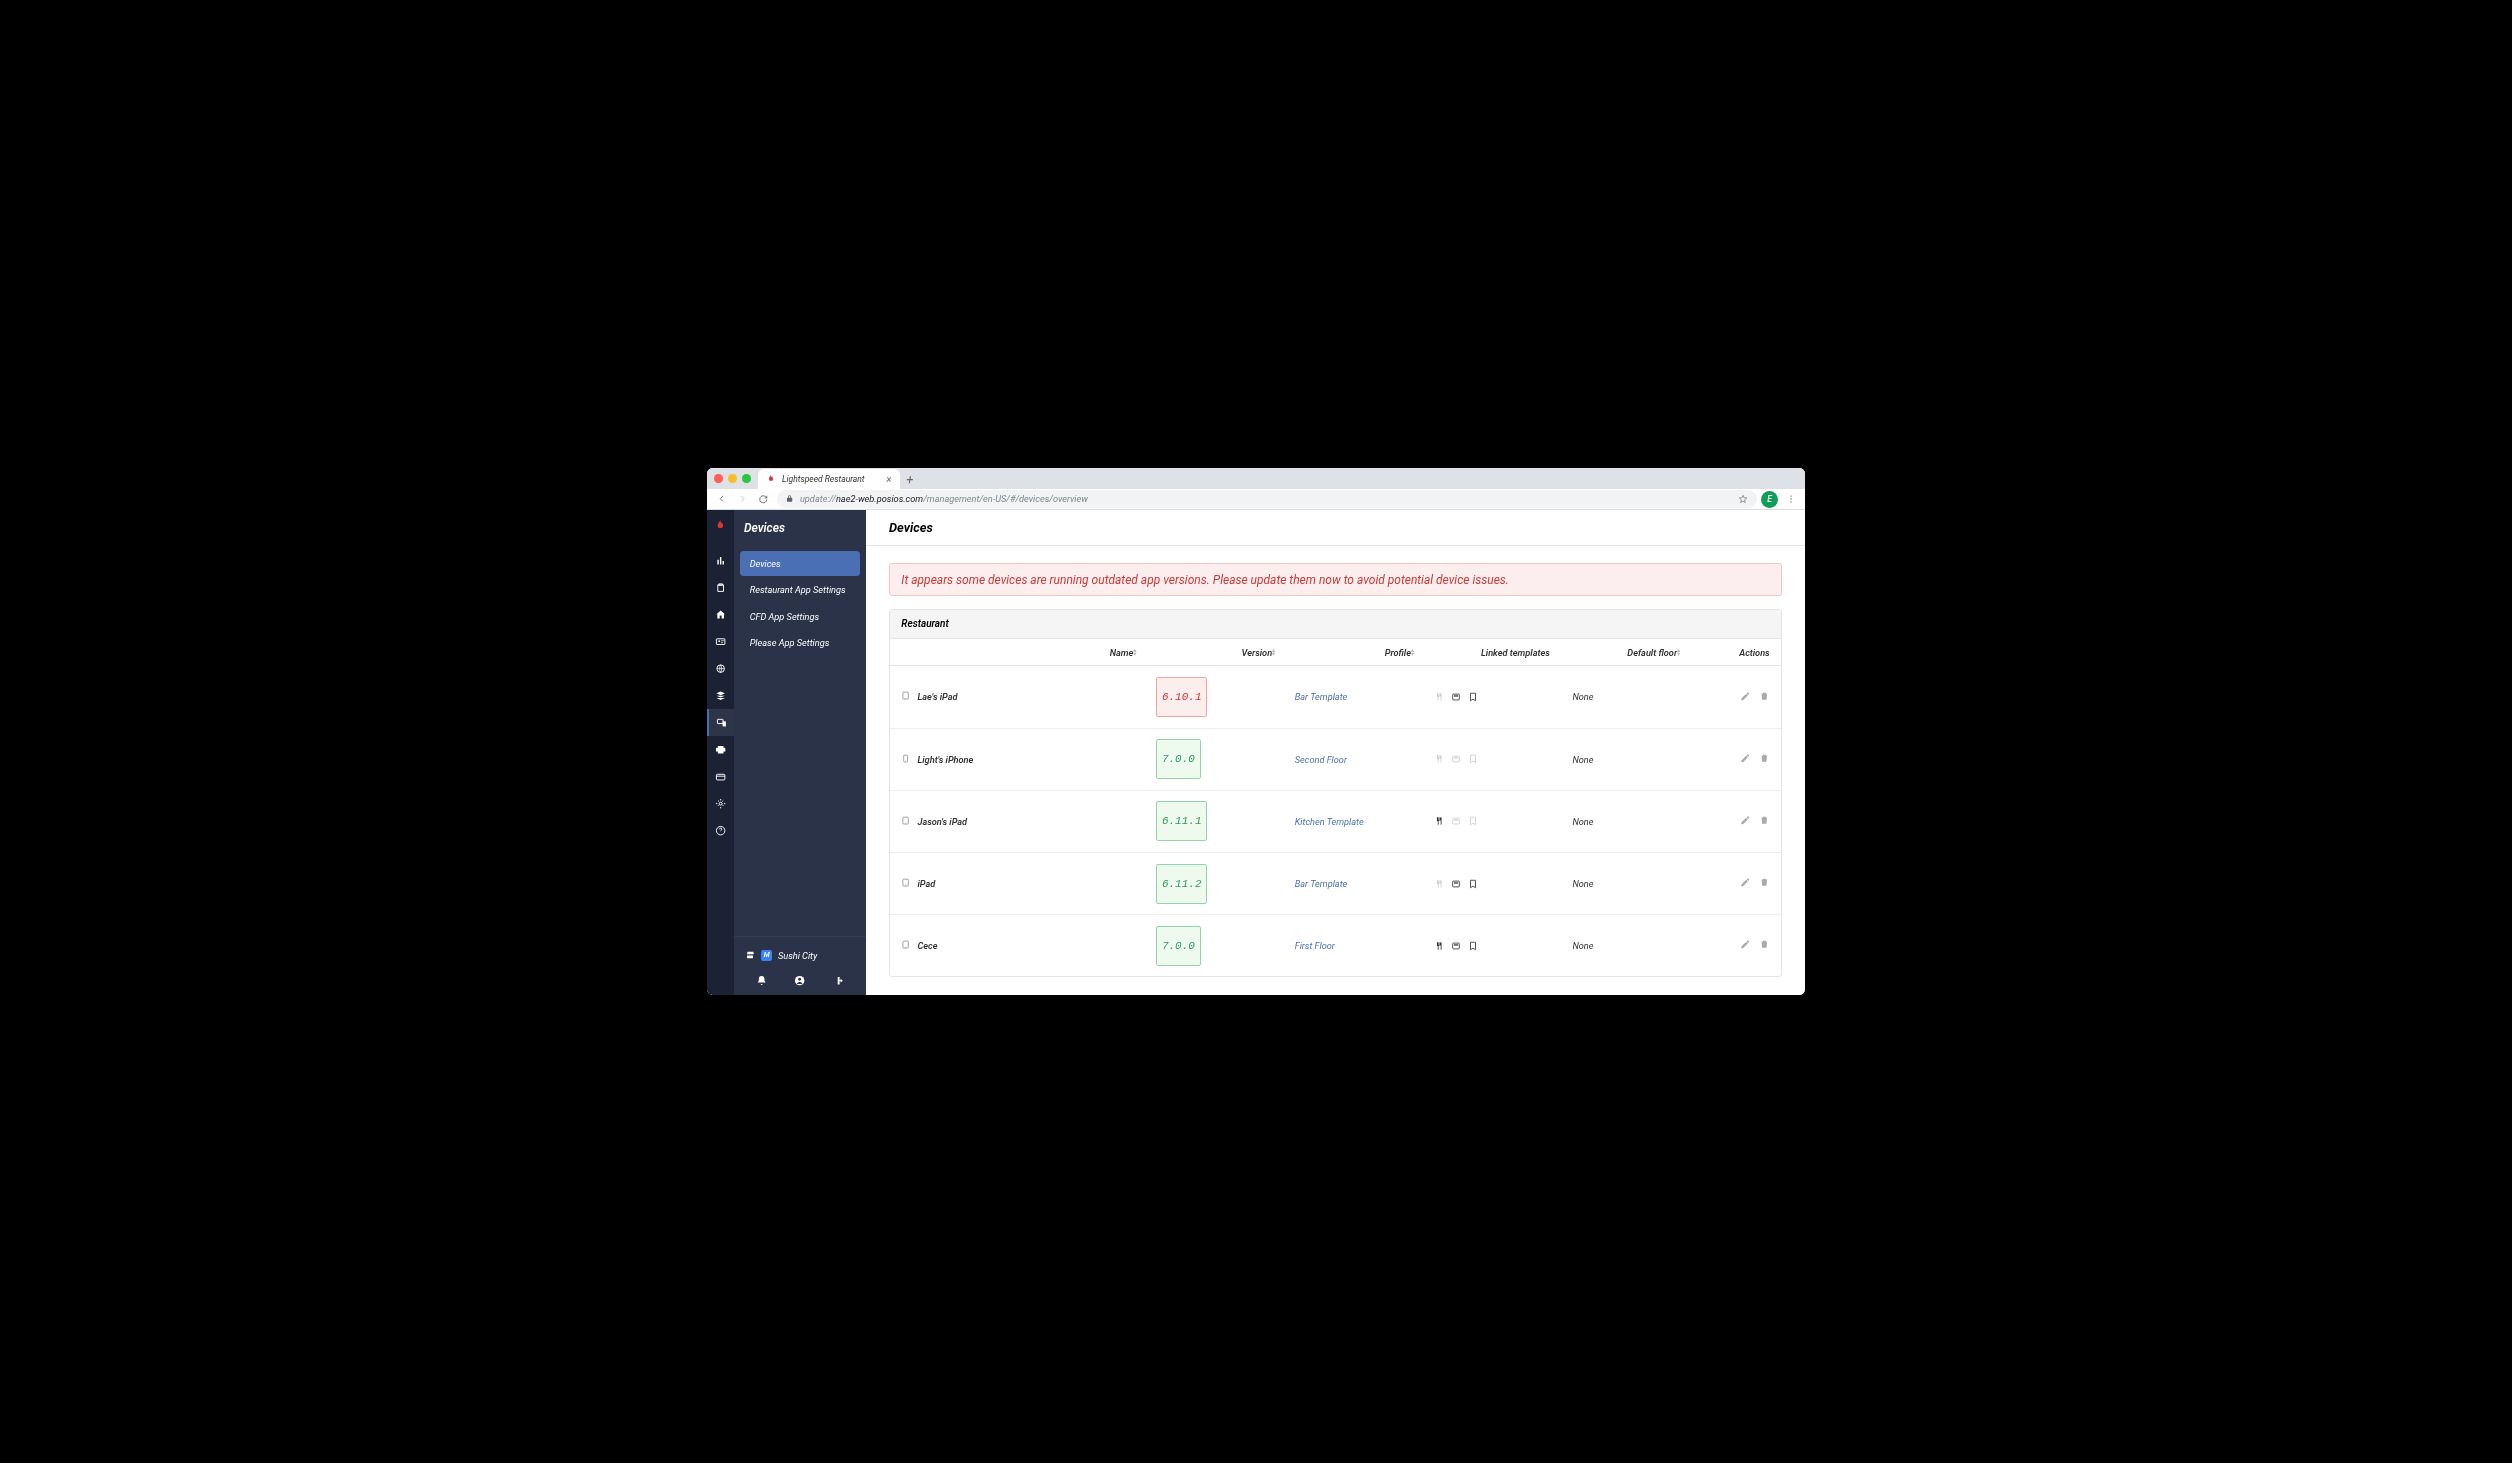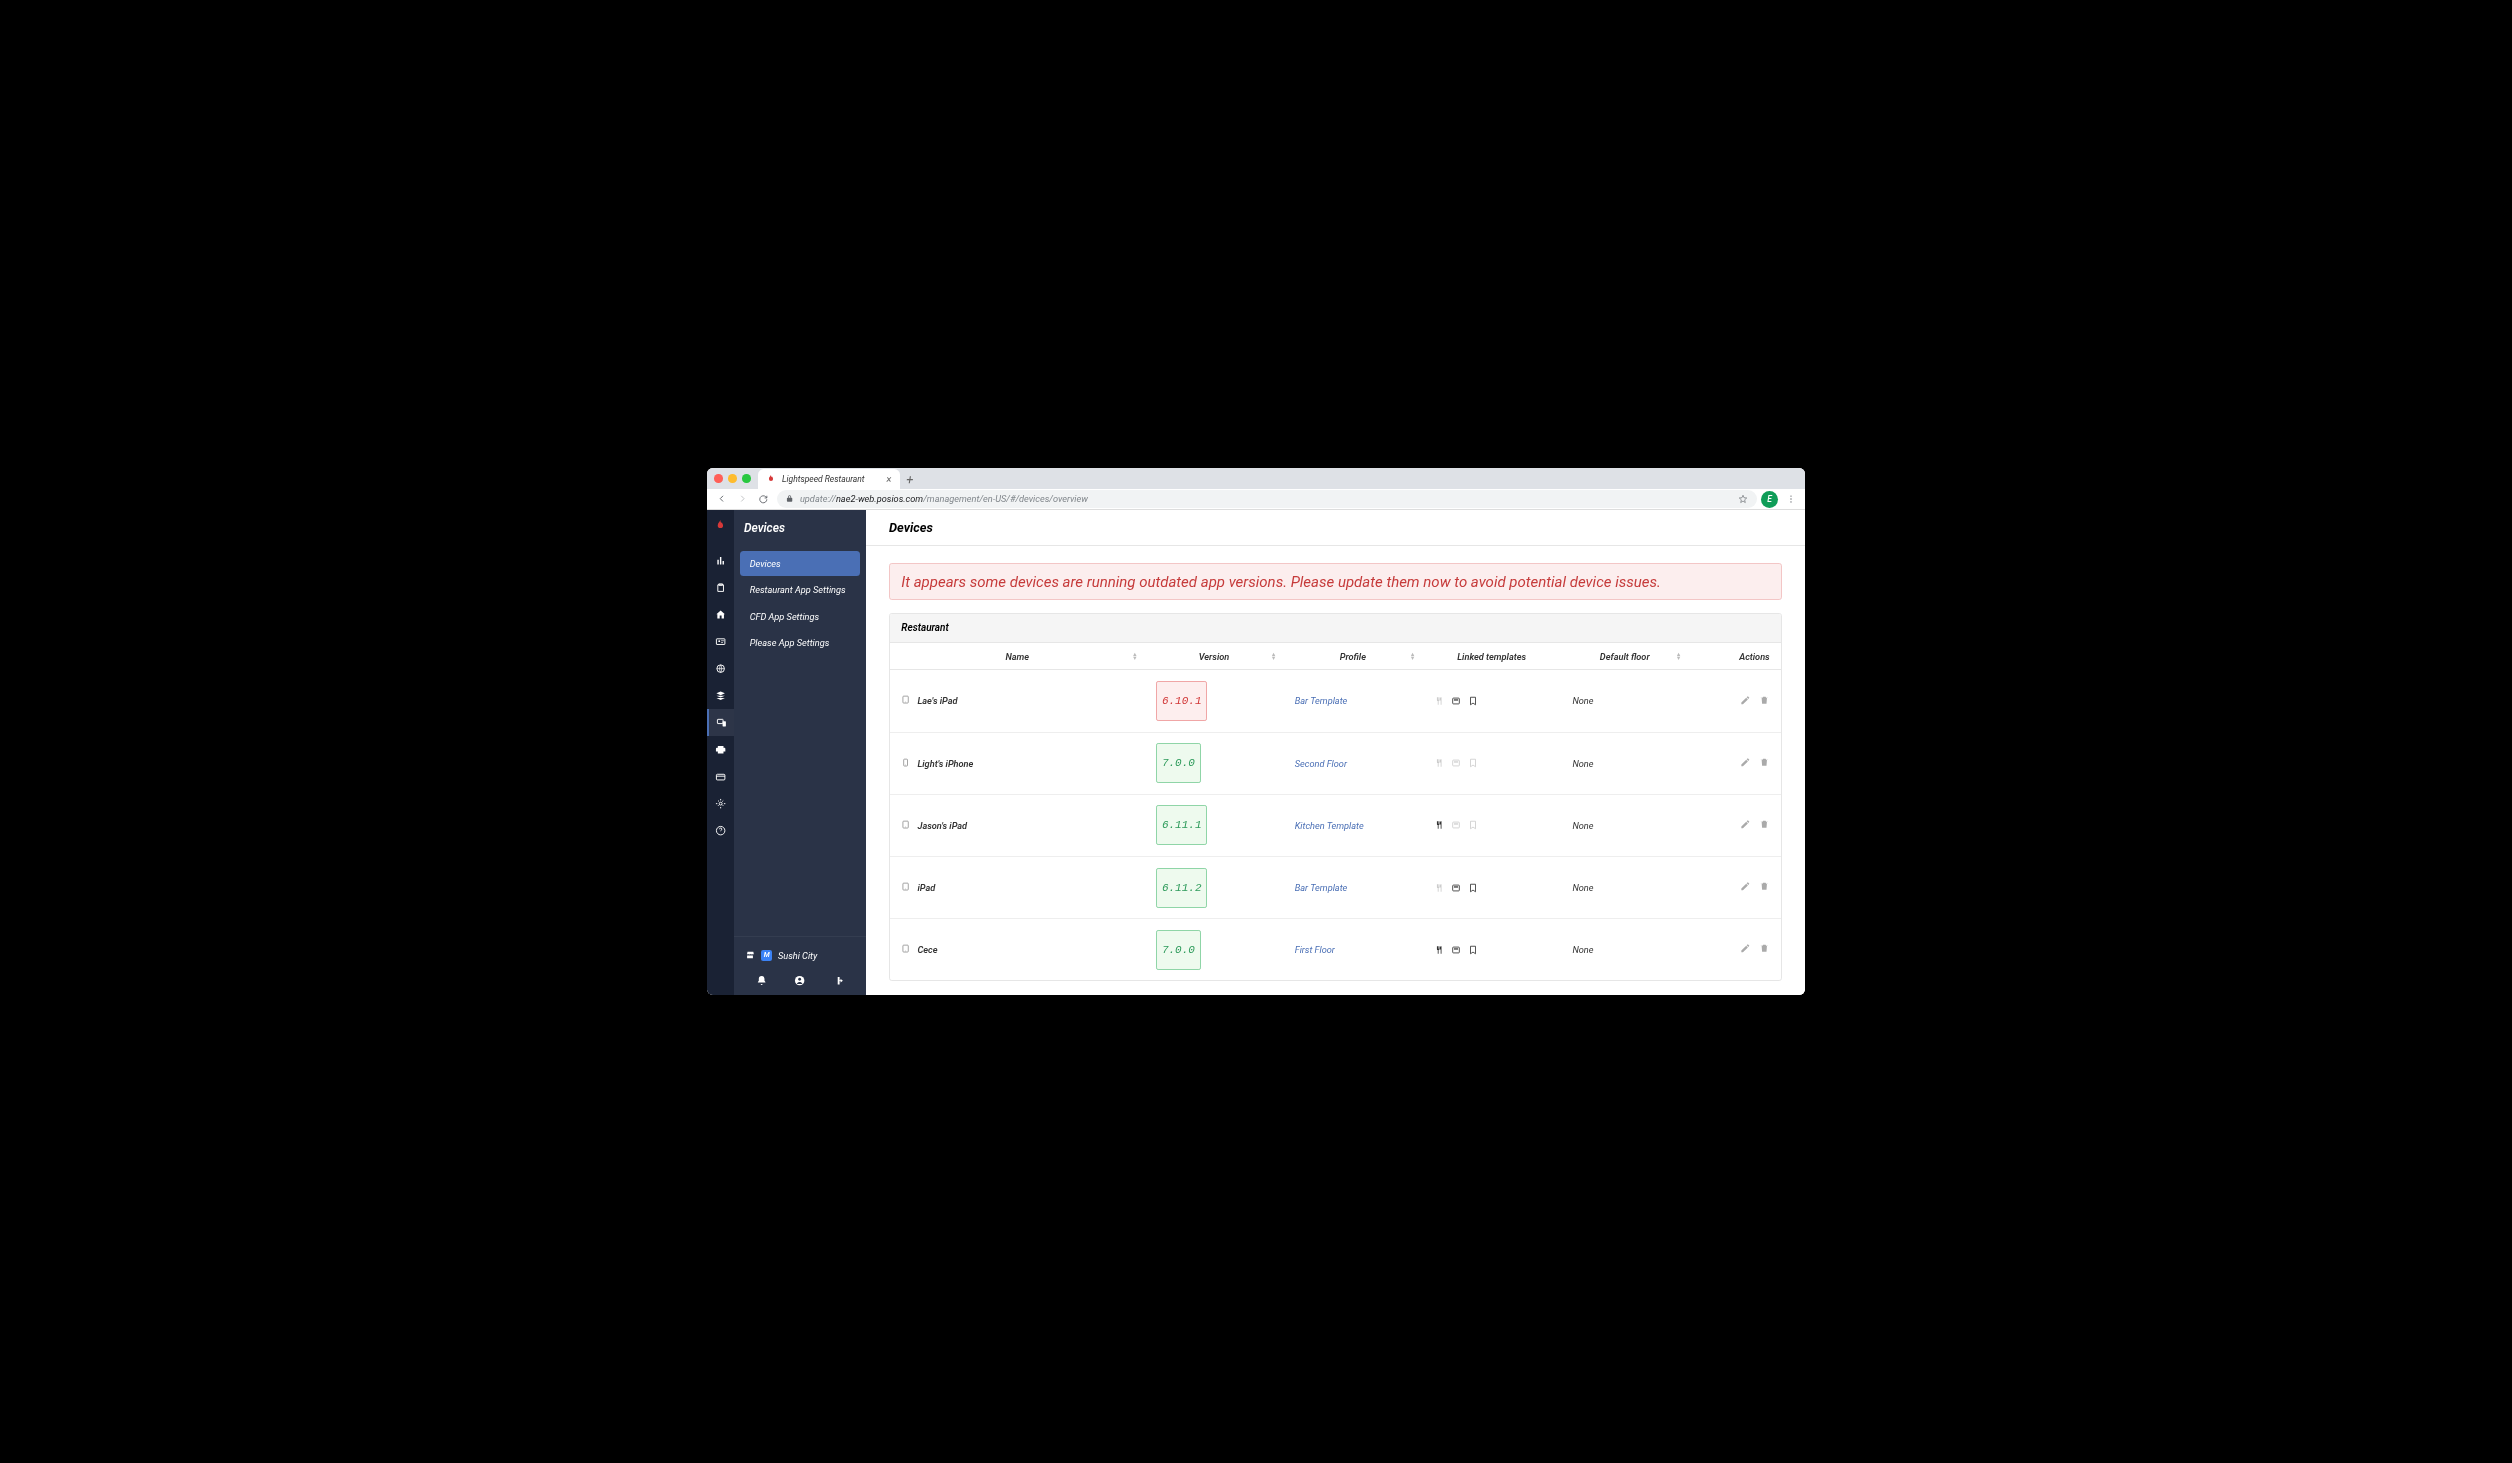--- a/index.html
+++ b/index.html
@@ -137,38 +137,38 @@
       font-size: 12.8px;
       font-weight: 700;
     }
     .content { padding: 17px 23px 28px 23px; }
     .alert {
       background: #fceeee;
       border: 0.7px solid #f3c6c6;
       color: #c63b3b;
       border-radius: 2.8px;
       padding: 8.5px 11.3px;
-      font-size: 15px;
+      font-size: 12px;
       margin-bottom: 12.8px;
     }
     .table-wrap {
       border: 0.7px solid #e6e6e6;
       border-radius: 2.8px;
       overflow: hidden;
     }
     .table-title {
       padding: 8.5px 11.3px;
       font-weight: 600;
       font-size: 10px;
       background: #f5f5f5;
       border-bottom: 0.7px solid #e6e6e6;
     }
     table { width: 100%; border-collapse: collapse; }
     thead th {
-      text-align: center;
+      text-align: right;
       padding: 7.8px 11.3px;
       font-size: 9.2px;
       font-weight: 600;
       border-bottom: 0.7px solid #e6e6e6;
       background:#fff;
       color:#333;
     }
     thead th.sortable { position: relative; }
     .sort-arrows { position:absolute; right:7px; top:50%; transform:translateY(-50%); display:flex; flex-direction:column; color:#bbb; line-height:4.3px; font-size:5.7px;}
     tbody td {

